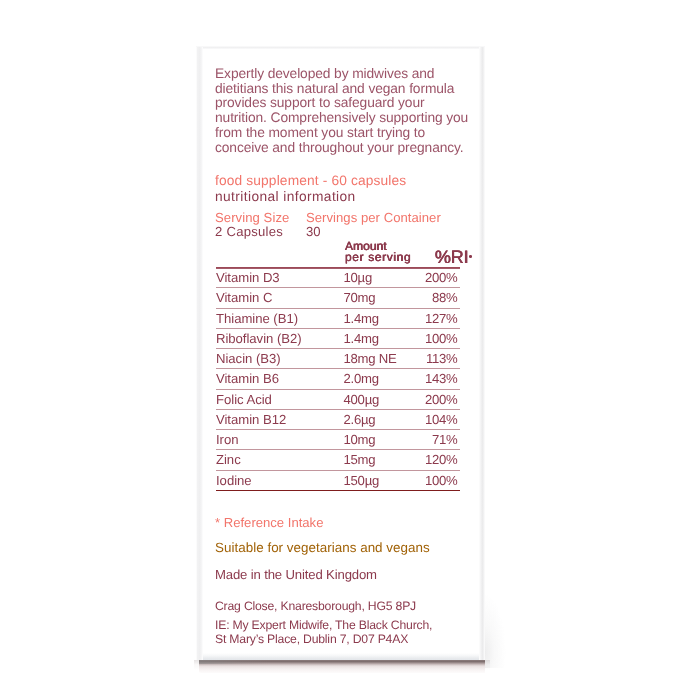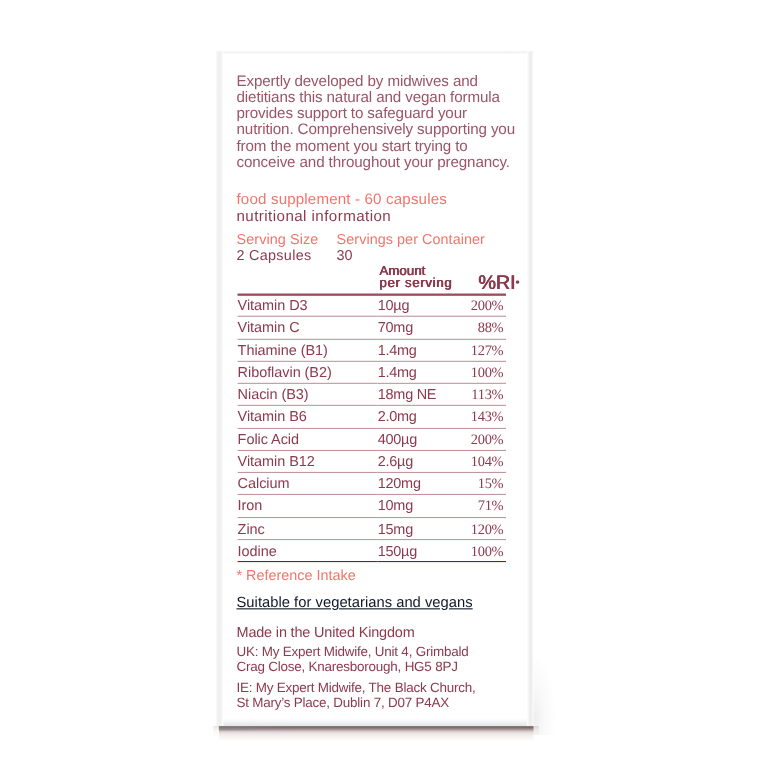--- a/index.html
+++ b/index.html
@@ -52,26 +52,26 @@
   table.nut td{padding:0;font-size:13.15px;color:#8c3a4d;letter-spacing:-0.04px;}
   .hdr td{height:25.7px;}
   tbody tr td{border-top:1px solid #c2969d;height:19.27px;line-height:19.27px;box-sizing:content-box;vertical-align:top;}
   tbody tr td > span{display:inline-block;position:relative;top:-0.1px;}
   tbody tr:first-child td{border-top:1px solid #9c4a58;}
   .rule-top{position:absolute;left:18px;top:216.75px;width:244px;height:1.75px;background:#a45a69;}
   tbody tr:last-child td{border-bottom:1px solid #7f1d1d;}
   .c1{width:129px;padding-left:0px!important;}
   .c2{width:67px;}
   table.nut td.c2{letter-spacing:-0.25px;}
-  .c3{width:48px;text-align:right;padding-right:2.5px!important;font-family:Liberation Serif, serif;}
+  .c3{width:48px;text-align:right;padding-right:2.5px!important;}
   table.nut td.c3{letter-spacing:-0.3px;}
 
   
   .ri{left:17px;top:464.5px;color:#f2756b;font-size:13.1px;letter-spacing:0px;white-space:nowrap;}
-  .suit{left:17px;top:490px;color:#0f172a;font-size:13.4px;letter-spacing:.03px;white-space:nowrap;text-decoration:underline;}
+  .suit{left:17px;top:490px;color:#a16207;font-size:13.4px;letter-spacing:.03px;white-space:nowrap;}
   .made{left:17px;top:517.8px;color:#8c3a4d;font-size:13.15px;line-height:14.3px;letter-spacing:-0.15px;}
   .addr{font-size:12.22px;line-height:13.3px;letter-spacing:-0.2px;white-space:nowrap;}
   .gap{height:4.3px;}
   .gap2{height:6.4px;}
 </style>
 </head>
 <body>
 
 <div id="scene">
 
@@ -146,25 +146,20 @@
               <td class="c1"><span>Folic Acid</span></td>
               <td class="c2"><span>400µg</span></td>
               <td class="c3"><span>200%</span></td>
             </tr>
             <tr>
               <td class="c1"><span>Vitamin B12</span></td>
               <td class="c2"><span>2.6µg</span></td>
               <td class="c3"><span>104%</span></td>
             </tr>
             <tr>
-              <td class="c1"><span>Calcium</span></td>
-              <td class="c2"><span>120mg</span></td>
-              <td class="c3"><span>15%</span></td>
-            </tr>
-            <tr>
               <td class="c1"><span>Iron</span></td>
               <td class="c2"><span>10mg</span></td>
               <td class="c3"><span>71%</span></td>
             </tr>
             <tr>
               <td class="c1"><span>Zinc</span></td>
               <td class="c2"><span>15mg</span></td>
               <td class="c3"><span>120%</span></td>
             </tr>
             <tr>
@@ -176,21 +171,21 @@
     </table>
 
     <div class="abs ri">* Reference Intake</div>
 
     <div class="abs suit">Suitable for vegetarians and vegans</div>
 
     <div class="abs made">
       <span>Made in the United Kingdom</span>
       <div class="gap"></div>
       <div class="addr">
-        <span>UK: My Expert Midwife, Unit 4, Grimbald</span><br>
+        <br>
         <span>Crag Close, Knaresborough, HG5 8PJ</span>
       </div>
       <div class="gap2"></div>
       <div class="addr">
         <span>IE: My Expert Midwife, The Black Church,</span><br>
         <span>St Mary’s Place, Dublin 7, D07 P4AX</span>
       </div>
     </div>
 
   </div>

